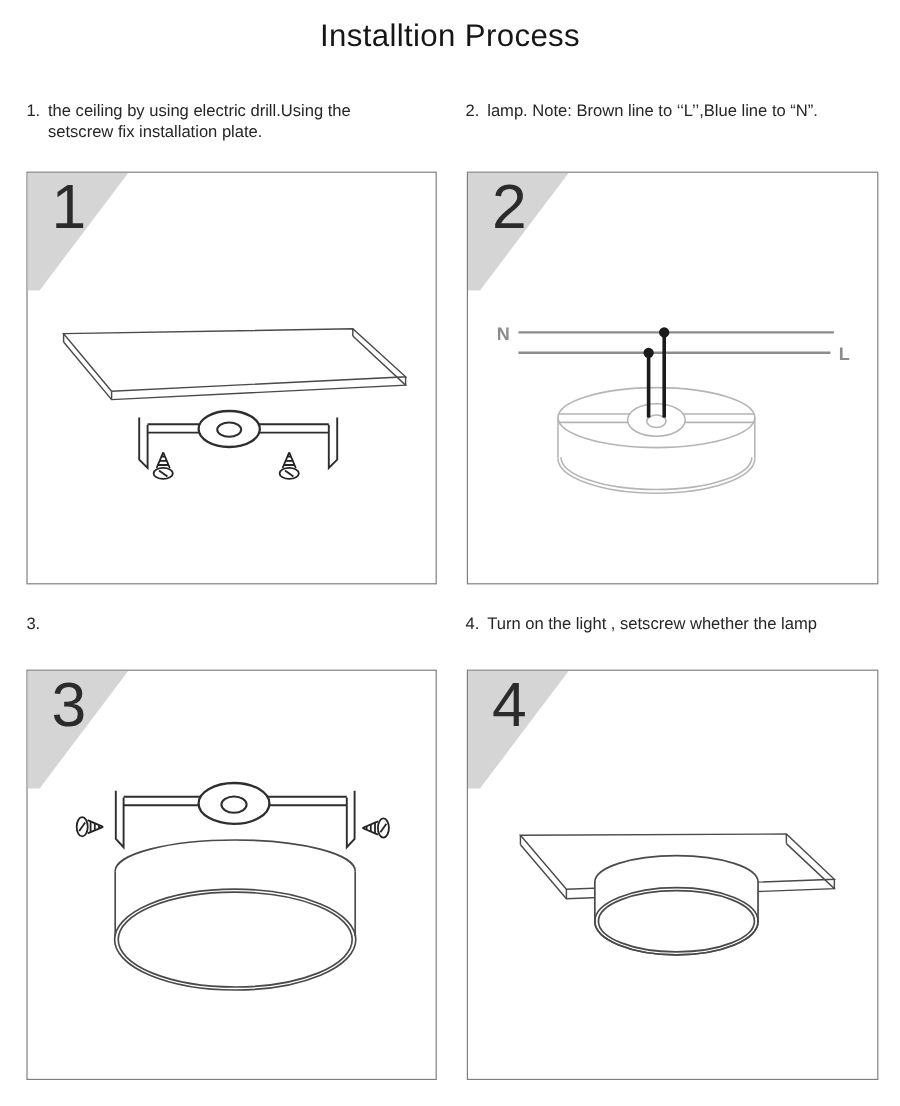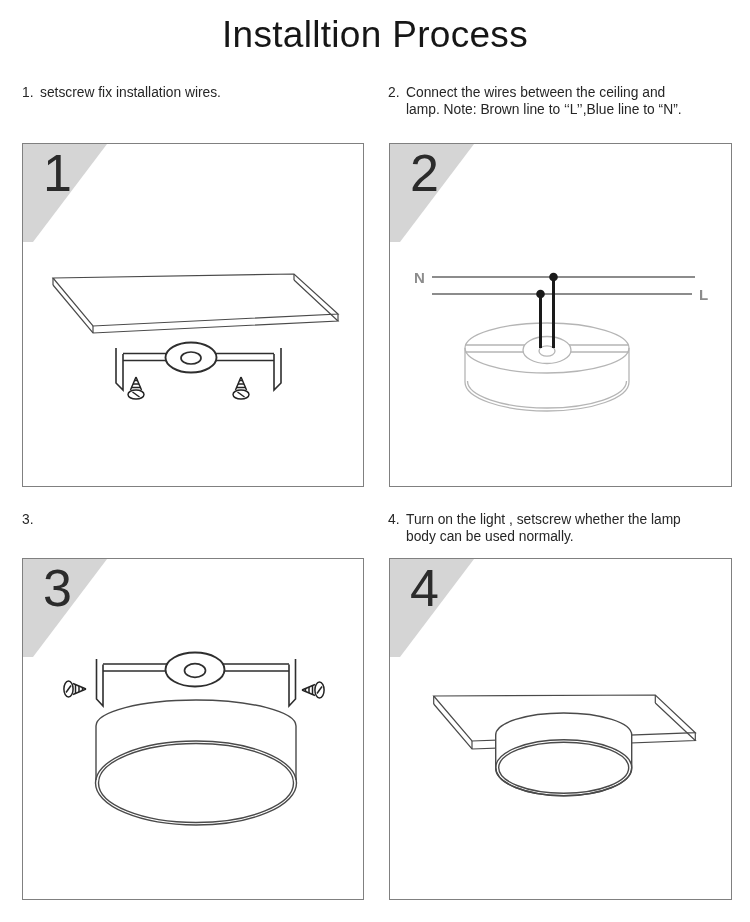--- a/index.html
+++ b/index.html
@@ -2,21 +2,21 @@
 <html><head>
 <meta charset="utf-8">
 <style>
   html,body{margin:0;padding:0;background:#fff;}
   .page{
     position:relative;width:750px;height:922px;background:#ffffff;
     font-family:"Liberation Sans", sans-serif;color:#222;overflow:hidden;
   }
   .title{
     position:absolute;left:0;top:14px;width:100%;text-align:center;
-    font-size:37px;font-weight:400;color:#161616;letter-spacing:0.3px;
+    font-size:26px;font-weight:400;color:#161616;letter-spacing:0.3px;
   }
   .step{position:absolute;display:flex;font-size:13.8px;line-height:17px;color:#262626;}
   .step .num{width:18px;flex:0 0 18px;}
   .step .line{white-space:nowrap;}
   .panel{position:absolute;border:1.5px solid #808080;background:#fff;}
   .corner-tri{position:absolute;left:0;top:0;pointer-events:none;}
   .panel-number{
     position:absolute;left:20px;top:0px;font-size:52px;line-height:1.15;
     color:#2b2b2b;font-weight:400;
   }
@@ -35,41 +35,40 @@
 </head>
 <body>
 
 <div class="page">
 
   <div class="title">Installtion Process</div>
 
   <div class="step" id="step1">
     <div class="num">1.</div>
     <div class="lines">
-      <div class="line">setscrew fix installation wires.</div>
+      <div class="line">the ceiling by using electric drill.Using the</div>
+      <div class="line">setscrew fix installation plate.</div>
     </div>
   </div>
 
   <div class="step" id="step2">
     <div class="num">2.</div>
     <div class="lines">
-      <div class="line">Connect the wires between the ceiling and</div>
       <div class="line">lamp. Note: Brown line to ‘‘L’’,Blue line to “N”.</div>
     </div>
   </div>
 
   <div class="step" id="step3">
     <div class="num">3.</div>
   </div>
 
   <div class="step" id="step4">
     <div class="num">4.</div>
     <div class="lines">
       <div class="line">Turn on the light , setscrew whether the lamp</div>
-      <div class="line">body can be used normally.</div>
     </div>
   </div>
 
   <div class="panel" id="panel1">
     <svg class="corner-tri" width="100" height="110">
       <polygon points="0,0 84,0 10,98 0,98" fill="#d5d5d5"></polygon>
     </svg>
     <div class="panel-number">1</div>
     <svg class="drawing" viewBox="0 0 340 342">
       <g stroke="#4a4a4a" stroke-width="1.2" fill="none">

